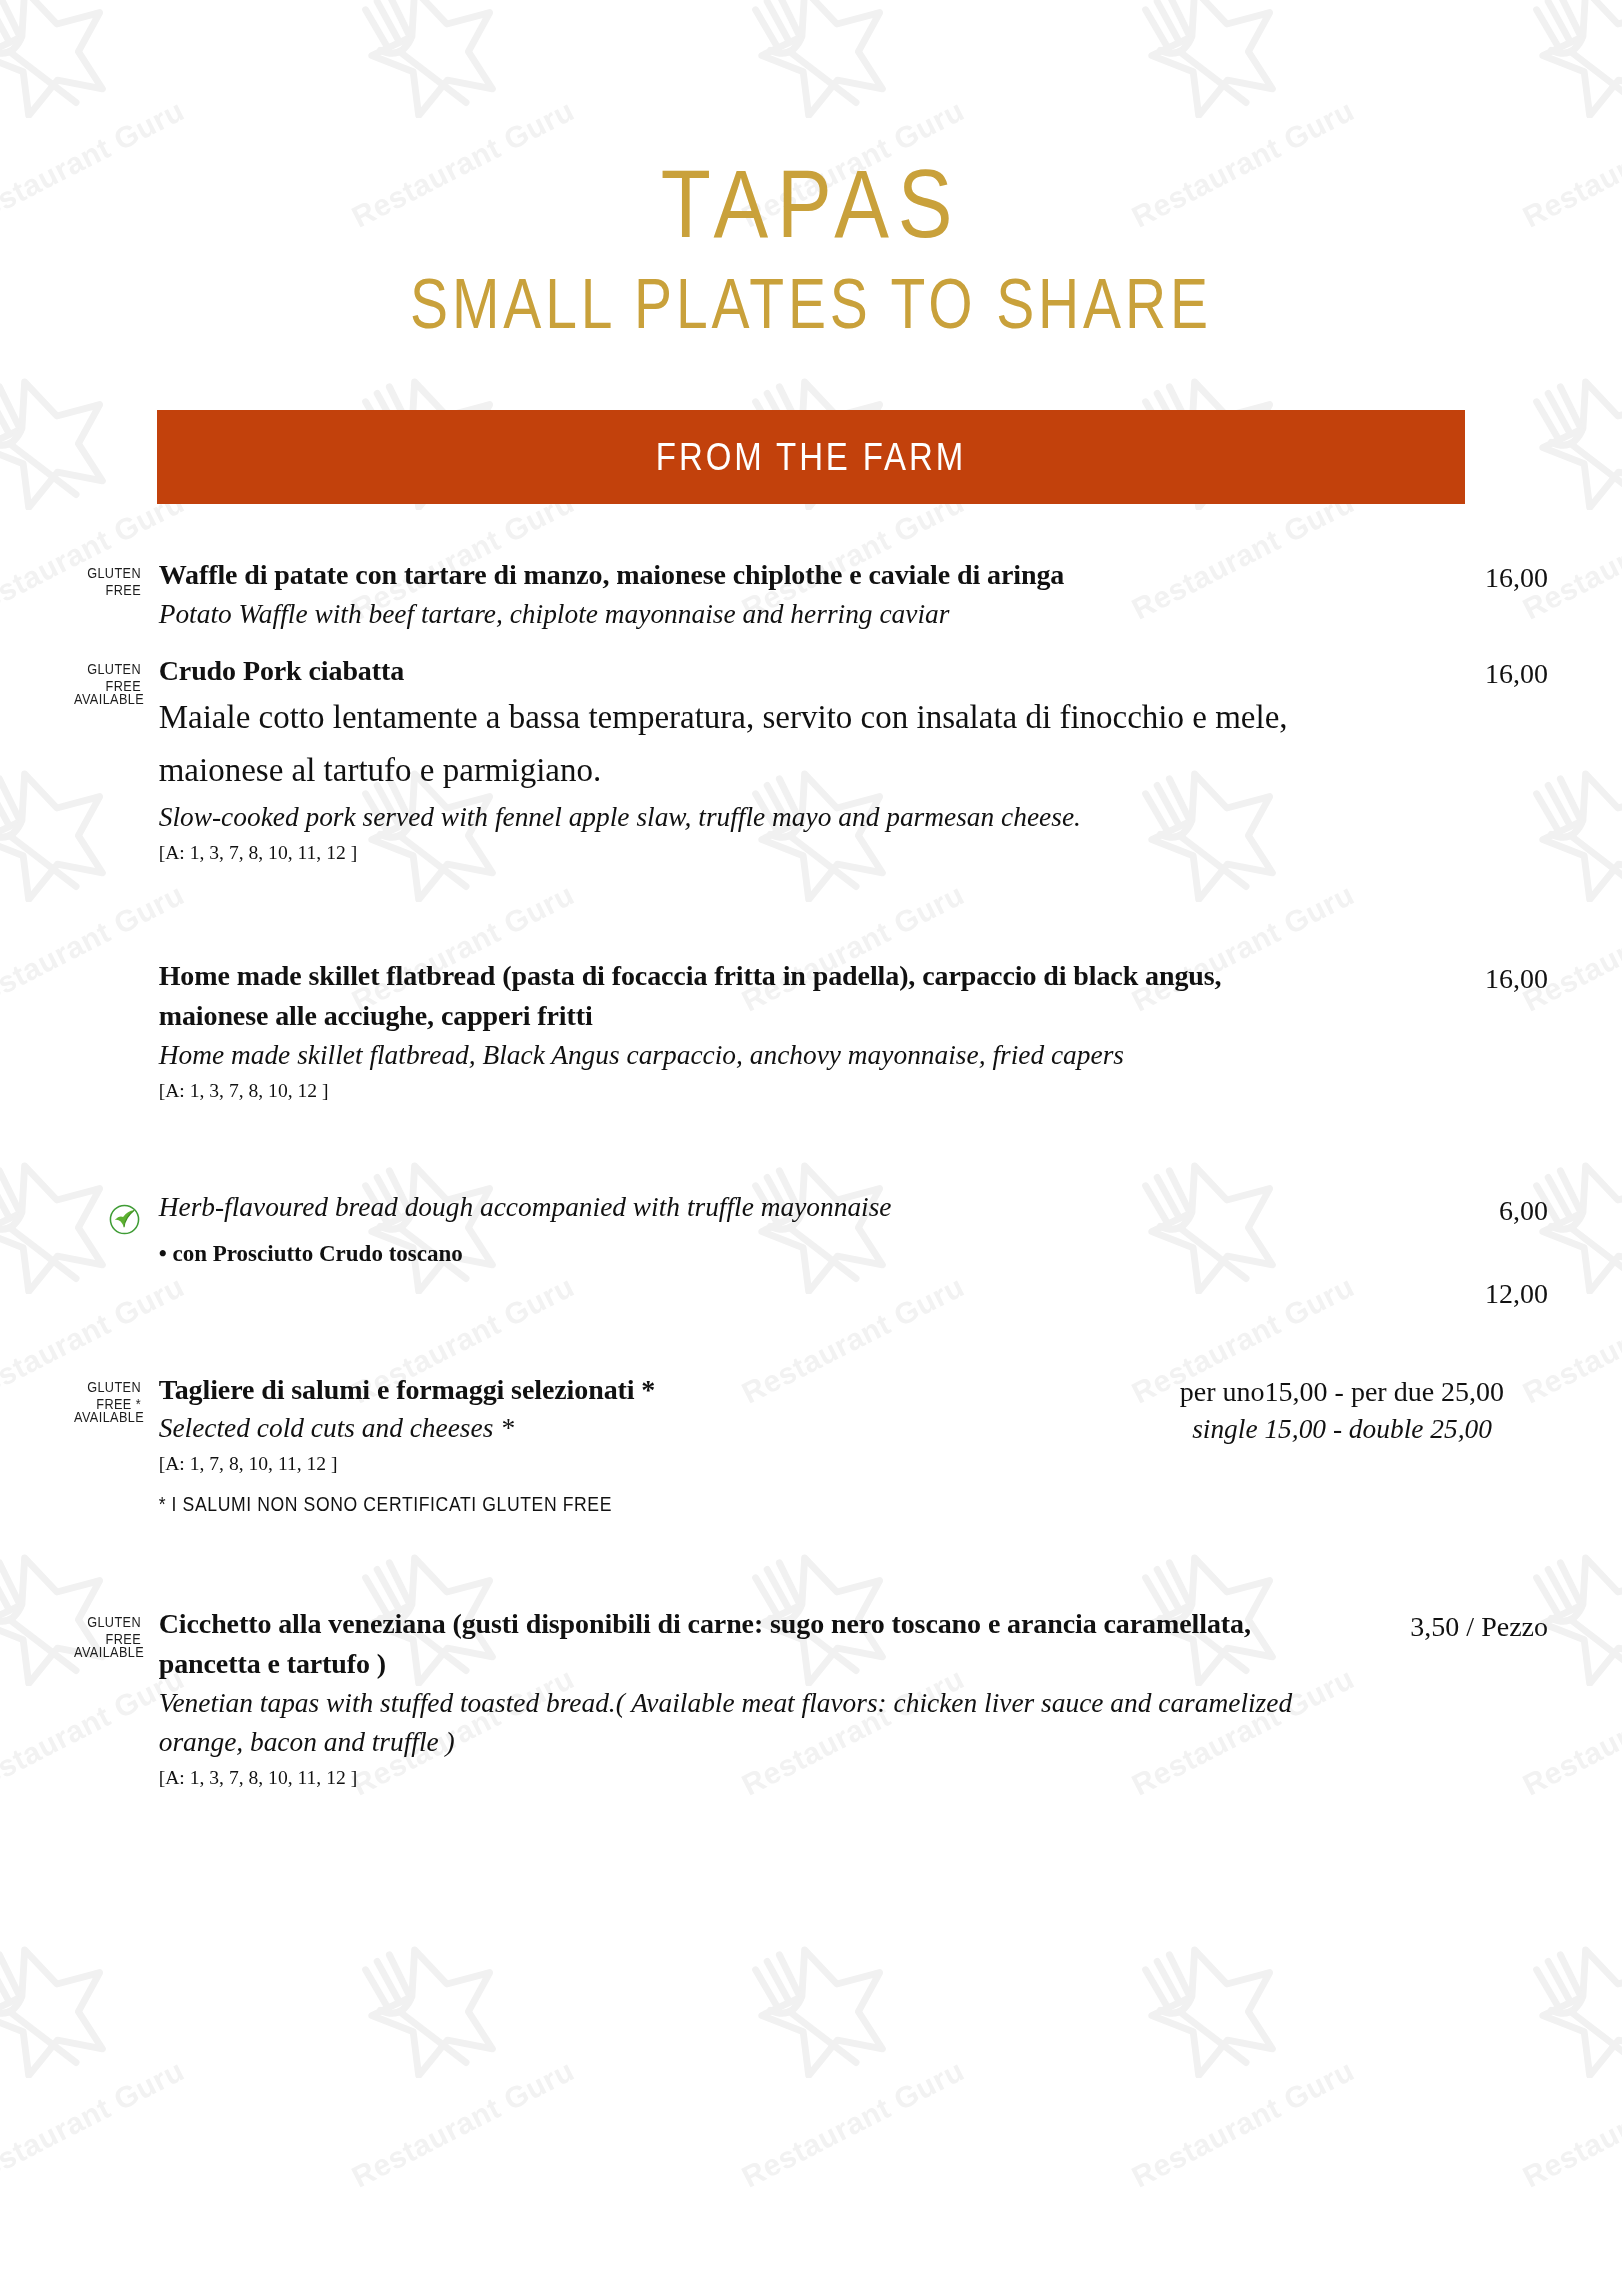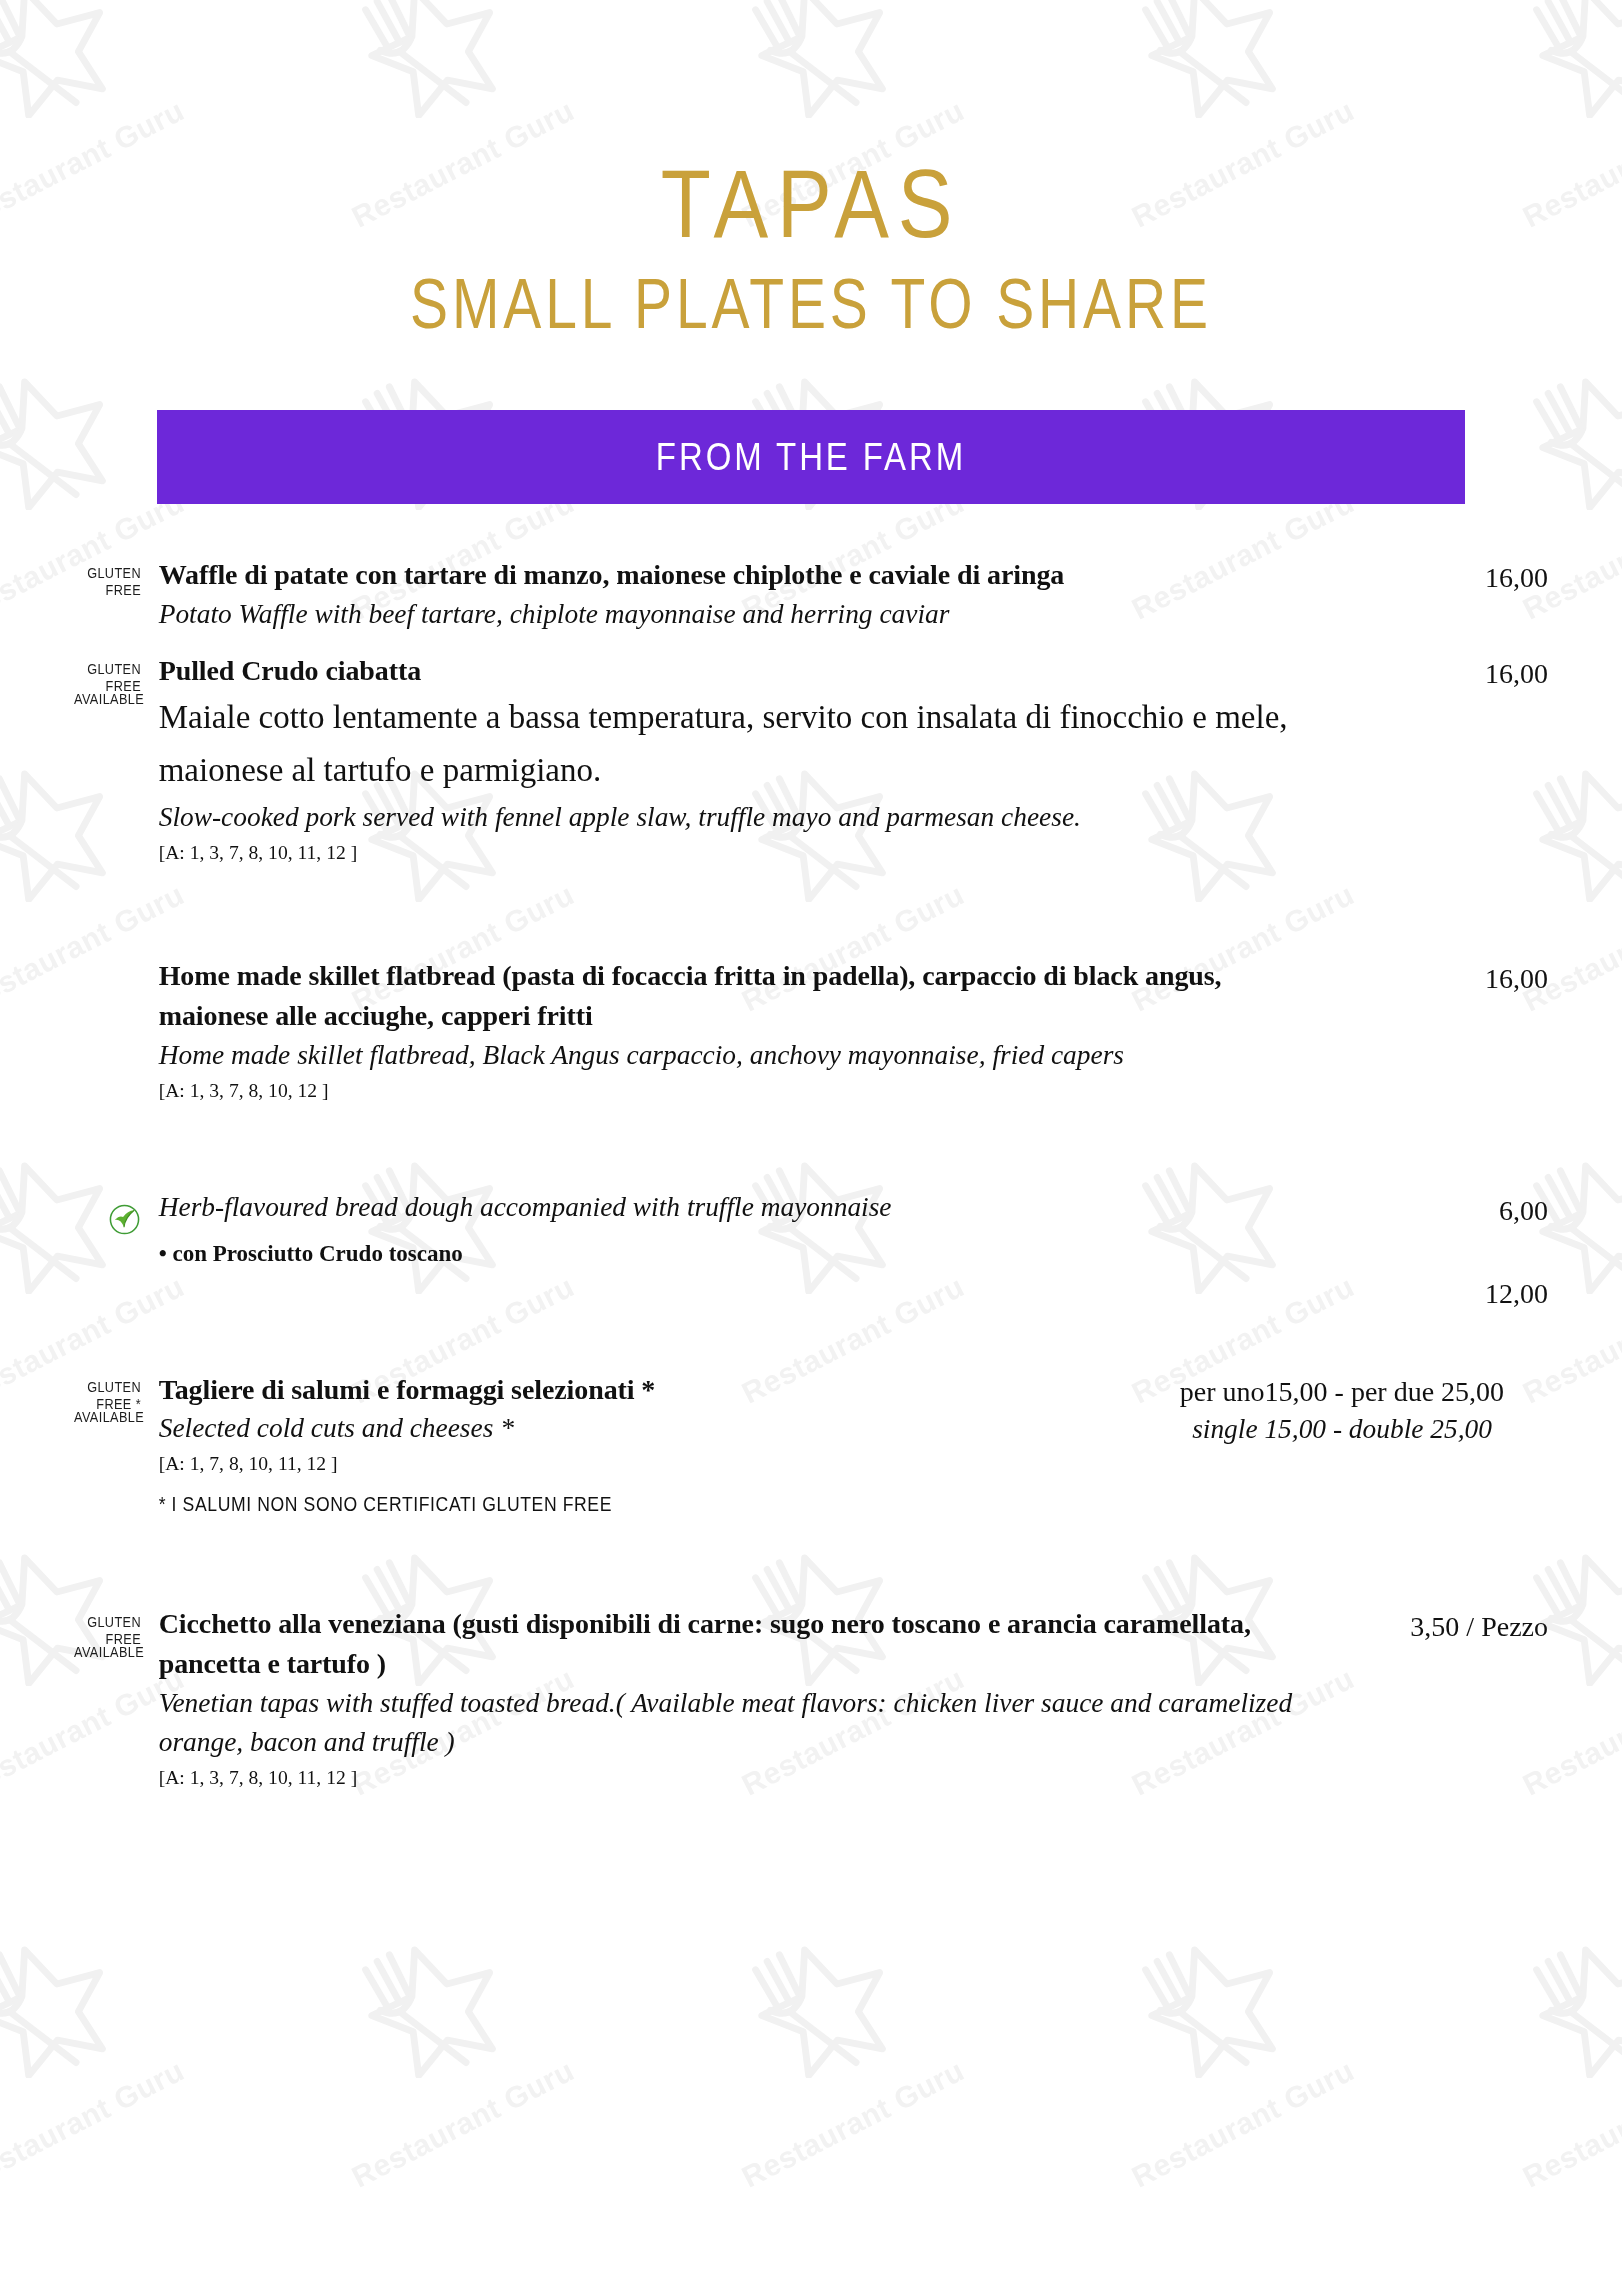--- a/index.html
+++ b/index.html
@@ -73,21 +73,21 @@
     color: #C9A13B;
     line-height: 1;
     margin: 31px 0 0 0;
     transform: scaleY(1.22);
     transform-origin: center top;
   }
 
   .section-banner {
     margin: 84px 157px 0 157px;
     height: 94px;
-    background: #6d28d9;
+    background: #c2410c;
     display: flex;
     align-items: center;
     justify-content: center;
   }
   .section-banner-label {
     font-family: "Liberation Sans", sans-serif;
     font-size: 33px;
     letter-spacing: 2.9px;
     color: #ffffff;
     transform: scaleY(1.2);
@@ -618,21 +618,21 @@
     </div>
 
     <div class="sp-a"></div>
 
     <div class="menu-item">
       <div class="badge-col">
         <span class="gf-badge">GLUTEN FREE</span>
         <span class="gf-badge">AVAILABLE</span>
       </div>
       <div class="body-col">
-        <div class="it-name">Pulled Crudo ciabatta</div>
+        <div class="it-name">Crudo Pork ciabatta</div>
         <div class="it-desc-it">Maiale cotto lentamente a bassa temperatura, servito con insalata di finocchio e mele, maionese al tartufo e parmigiano.</div>
         <div class="it-desc-en">Slow-cooked pork served with fennel apple slaw, truffle mayo and parmesan cheese.</div>
         <div class="it-allergens">[A: 1, 3, 7, 8, 10, 11, 12 ]</div>
       </div>
       <div class="price-col">16,00</div>
     </div>
 
     <div class="sp-b"></div>
 
     <div class="menu-item">

